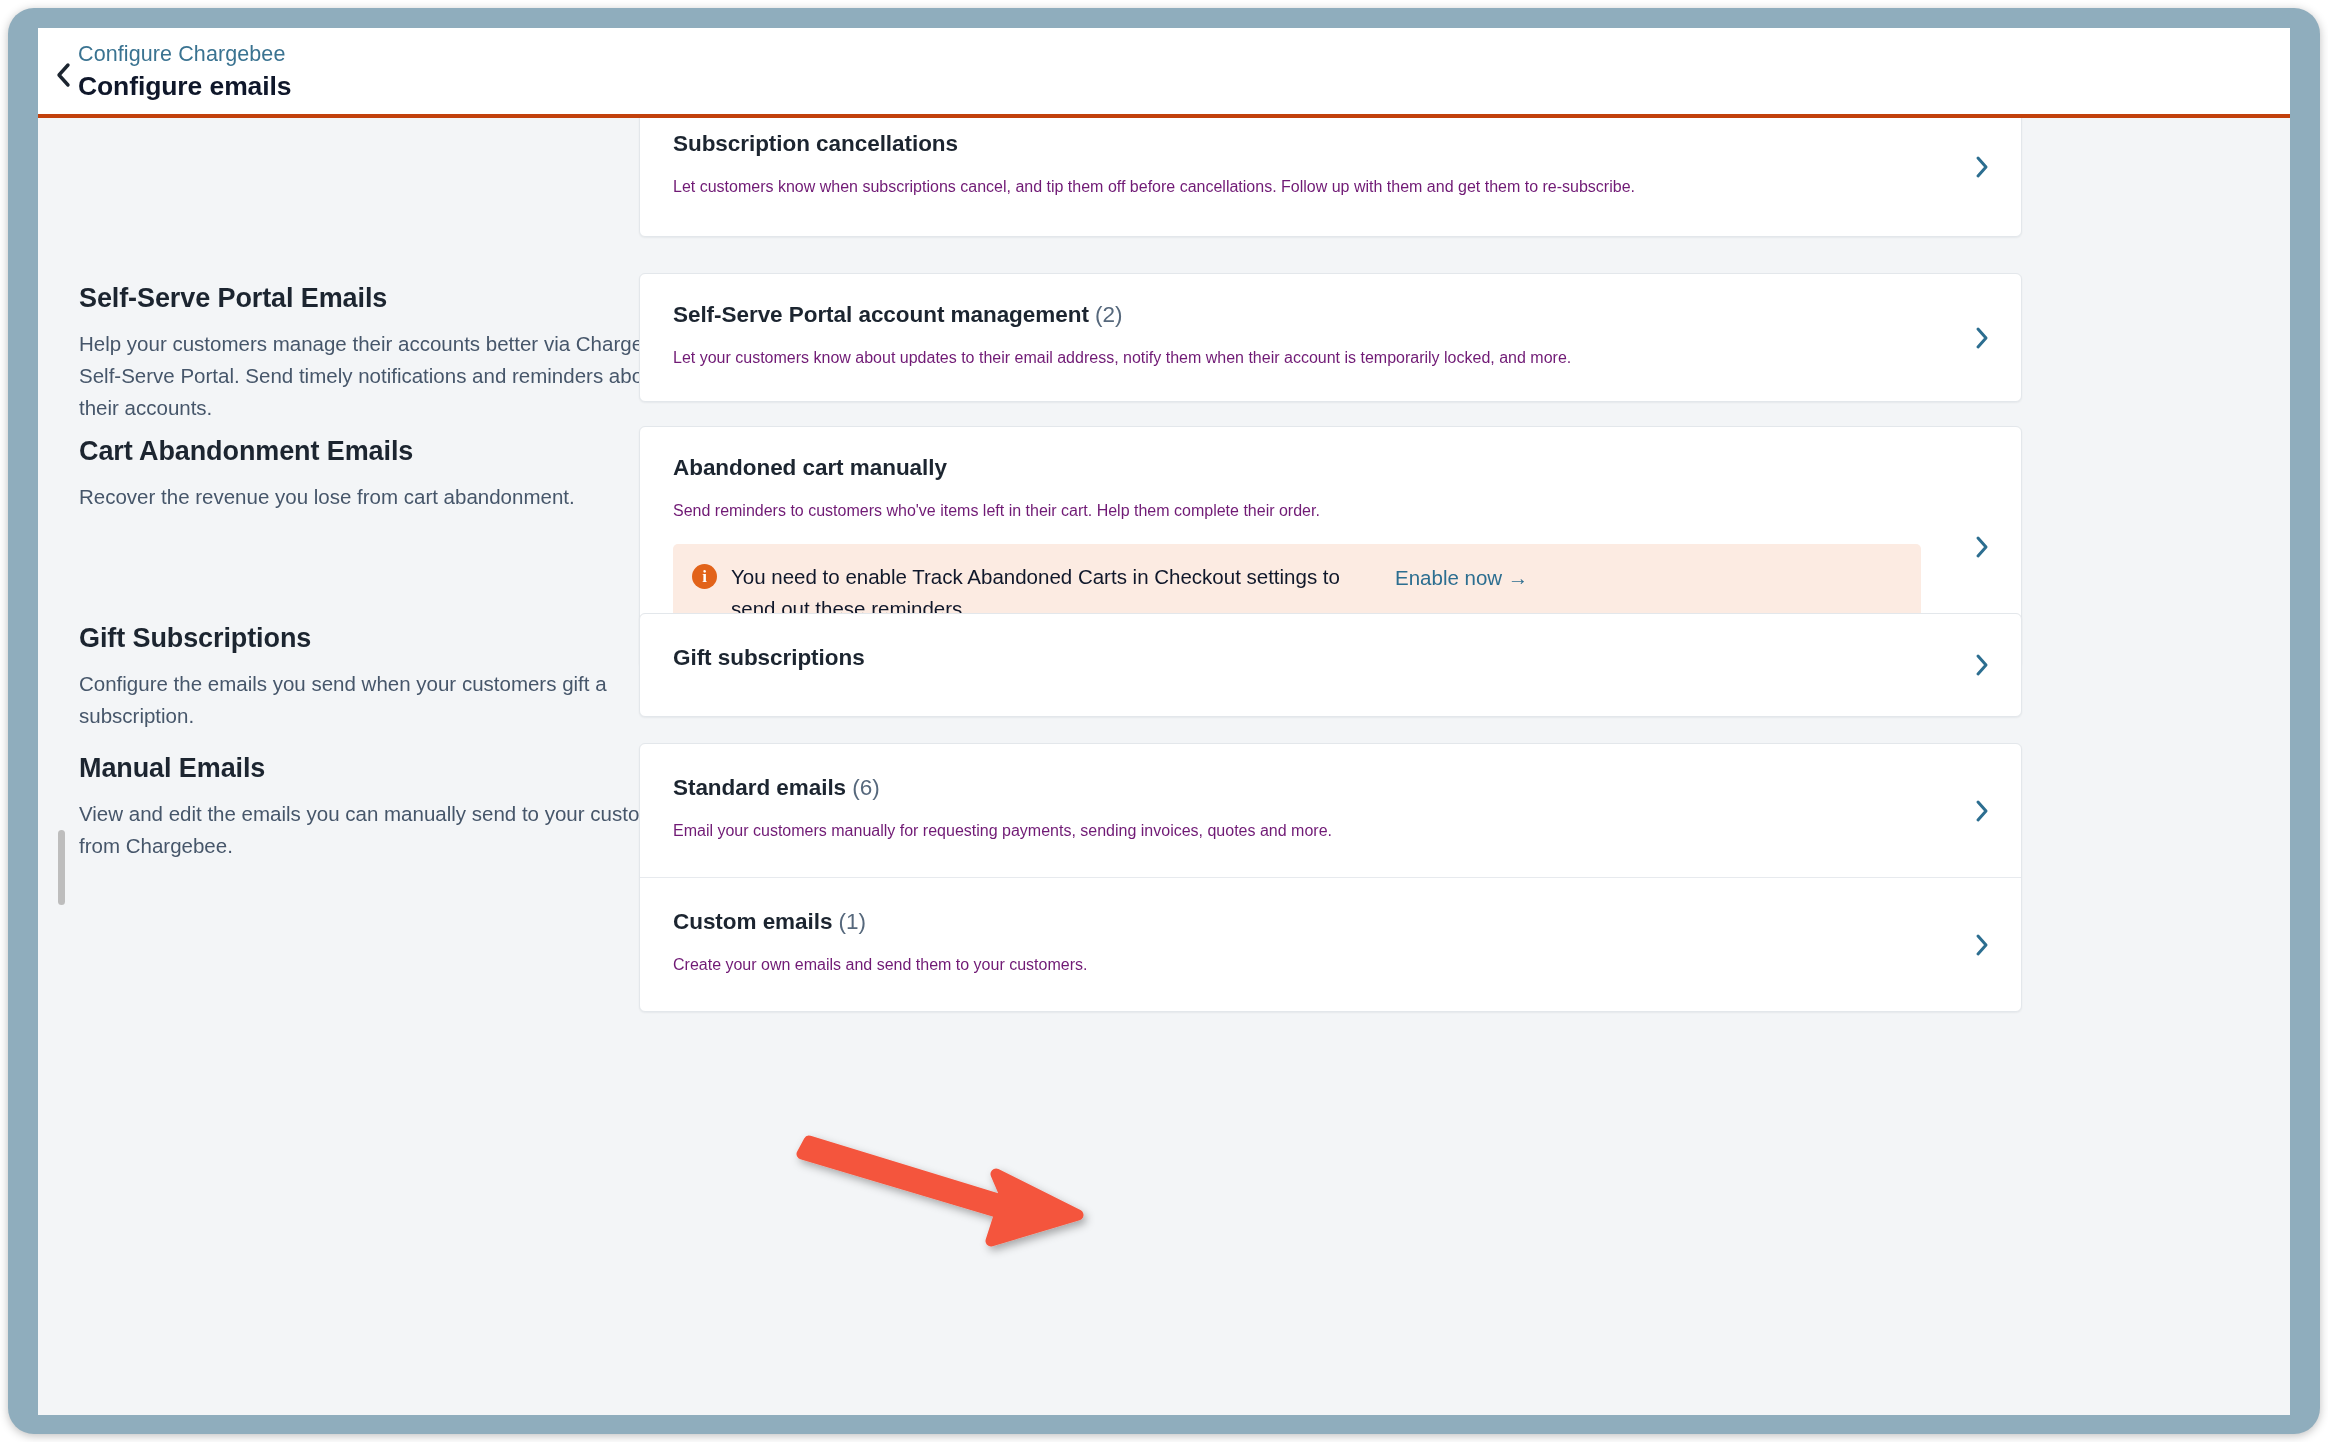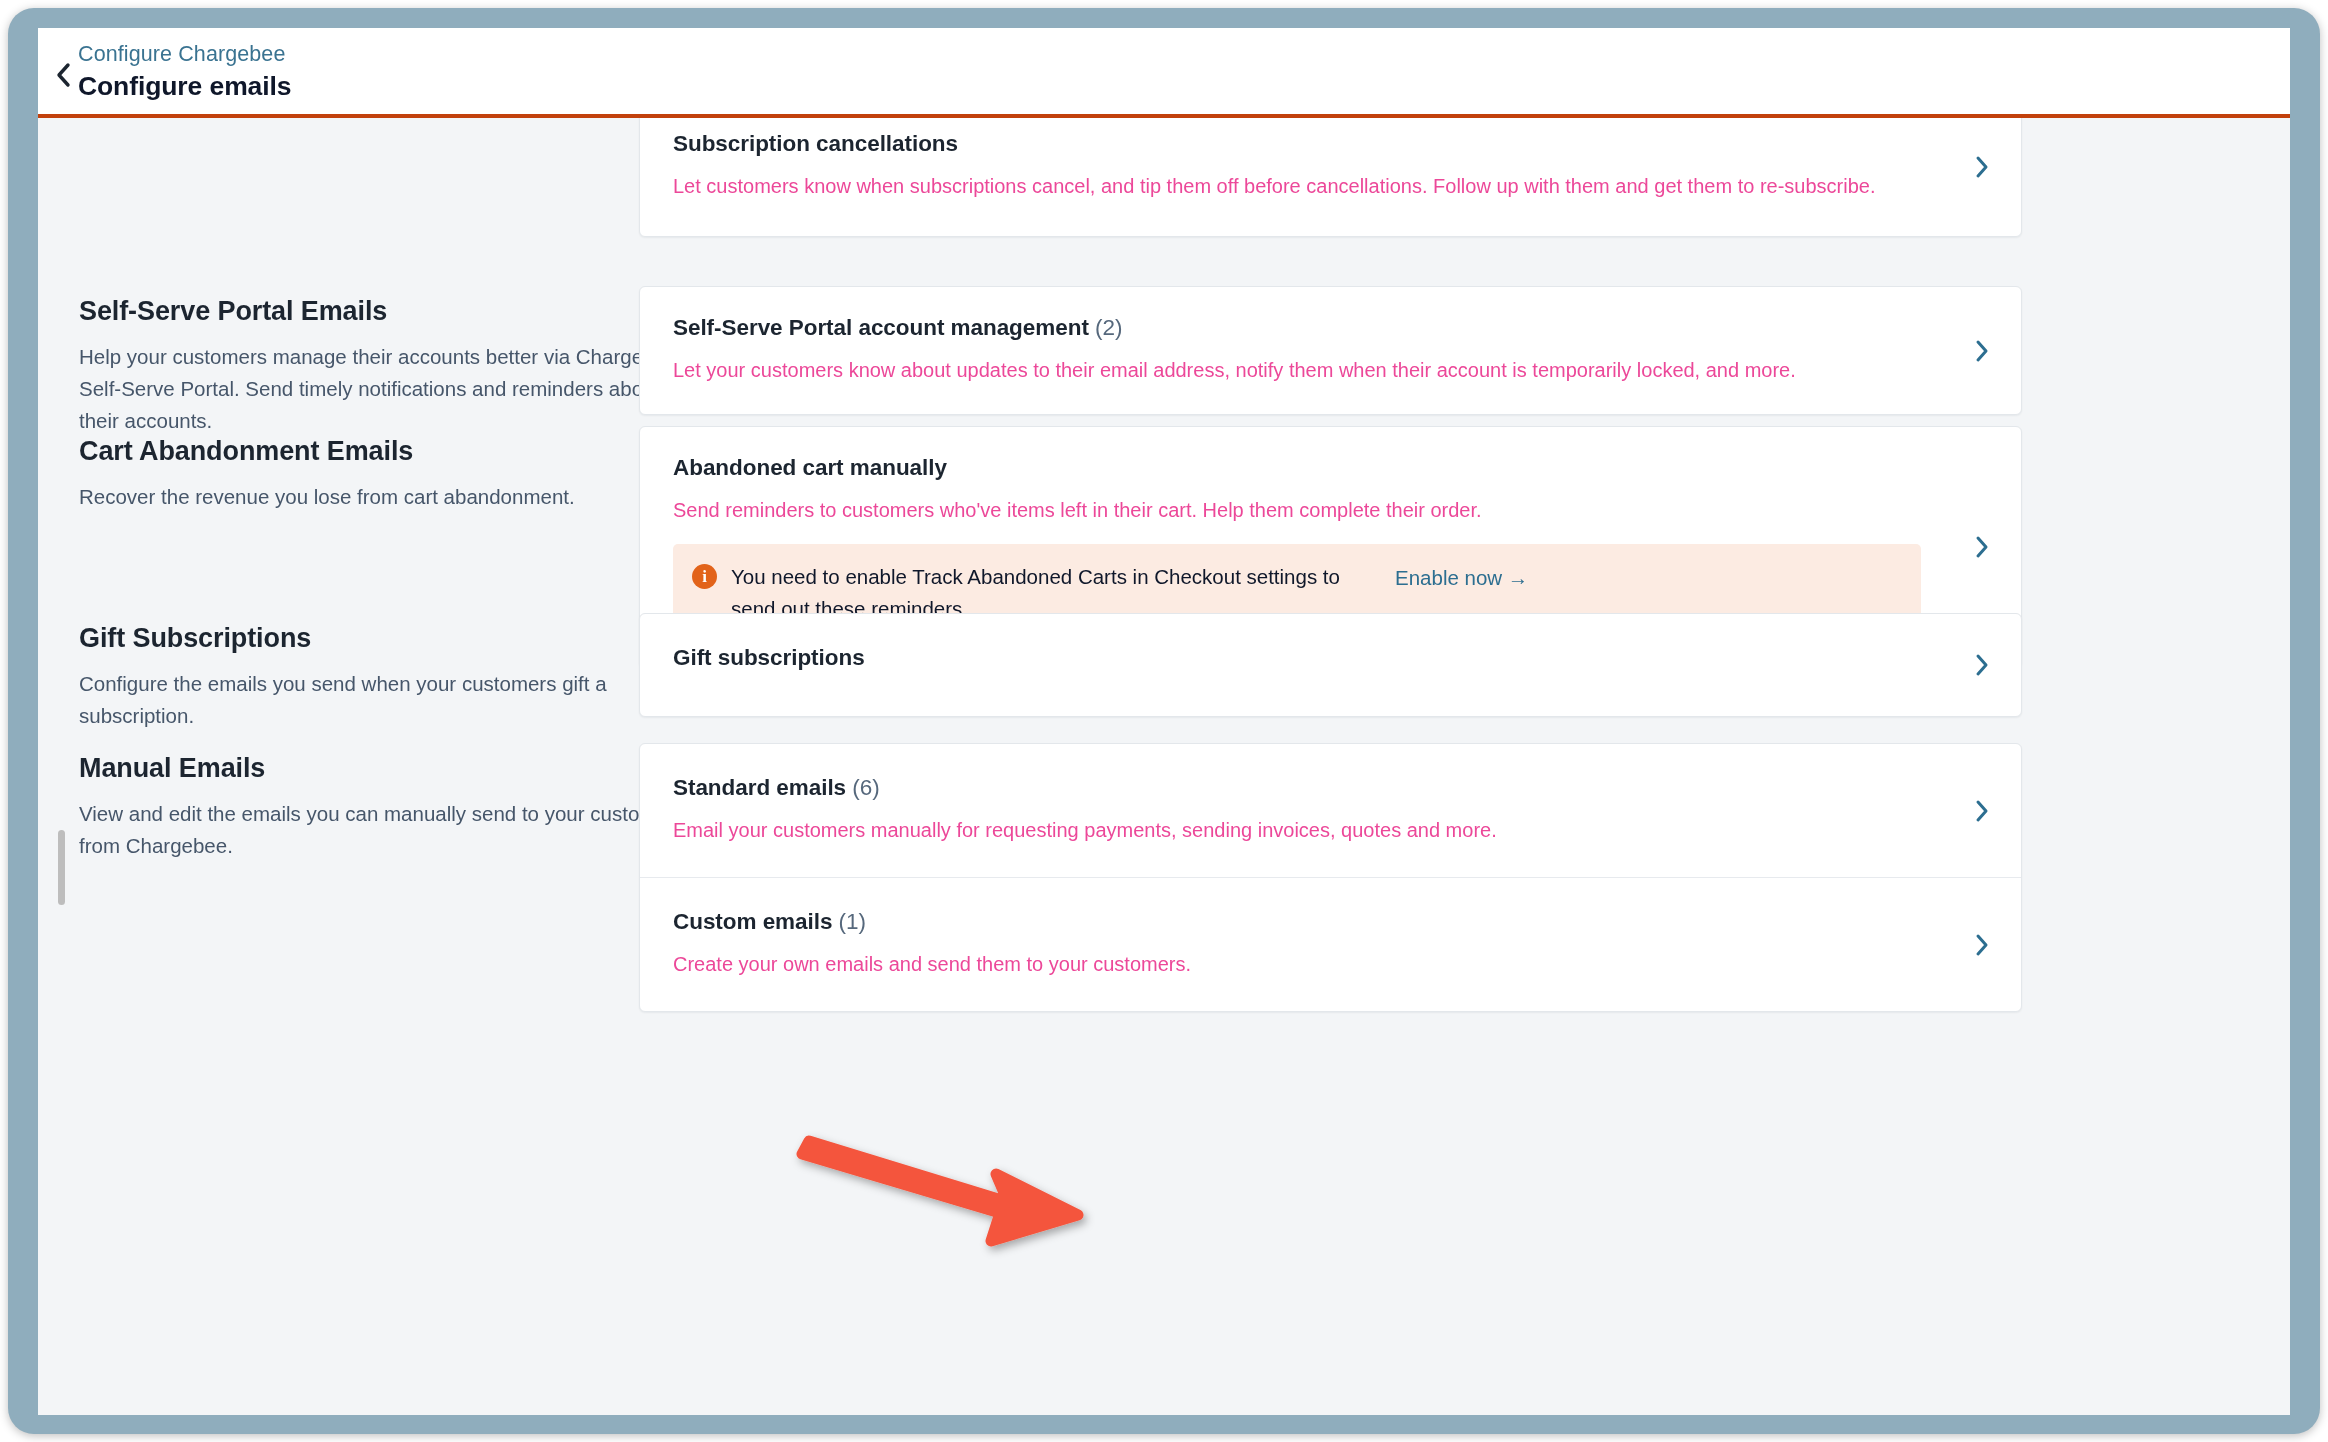--- a/index.html
+++ b/index.html
@@ -164,23 +164,23 @@
     color: #1c2530;
     letter-spacing: -0.05px;
     margin-bottom: 12px;
   }
   .card-title .count {
     font-weight: 400;
     color: #56687c;
   }
 
   .card-desc {
-    font-size: 20px;
+    font-size: 16px;
     line-height: 31px;
-    color: #ec4899;
+    color: #701a75;
   }
 
   .card-chevron {
     position: absolute;
     right: 26px;
     top: 50%;
     transform: translateY(-50%);
     width: 26px;
     height: 26px;
     display: flex;
@@ -276,21 +276,21 @@
             <div class="card-desc">Let customers know when subscriptions cancel, and tip them off before cancellations. Follow up with them and get them to re-subscribe.</div>
             <div class="card-chevron">
               <svg width="16" height="24" viewBox="0 0 16 24" fill="none">
                 <path d="M4 3 L12 12 L4 21" stroke="#2c6e90" stroke-width="3" stroke-linecap="round" stroke-linejoin="round"></path>
               </svg>
             </div>
           </div>
         </div>
       </div>
 
-      <div class="section-row" style="top:168px;height:175px;">
+      <div class="section-row" style="top:155px;height:175px;">
         <div class="section-left" style="top:8px;">
           <div class="section-heading">Self-Serve Portal Emails</div>
           <div class="section-desc">Help your customers manage their accounts better via Chargebee's Self-Serve Portal. Send timely notifications and reminders about their accounts.</div>
         </div>
         <div class="card" style="top:0;">
           <div class="card-row">
             <div class="card-title">
               <span>Self-Serve Portal account management</span> <span class="count">(2)</span>
             </div>
             <div class="card-desc">Let your customers know about updates to their email address, notify them when their account is temporarily locked, and more.</div>

